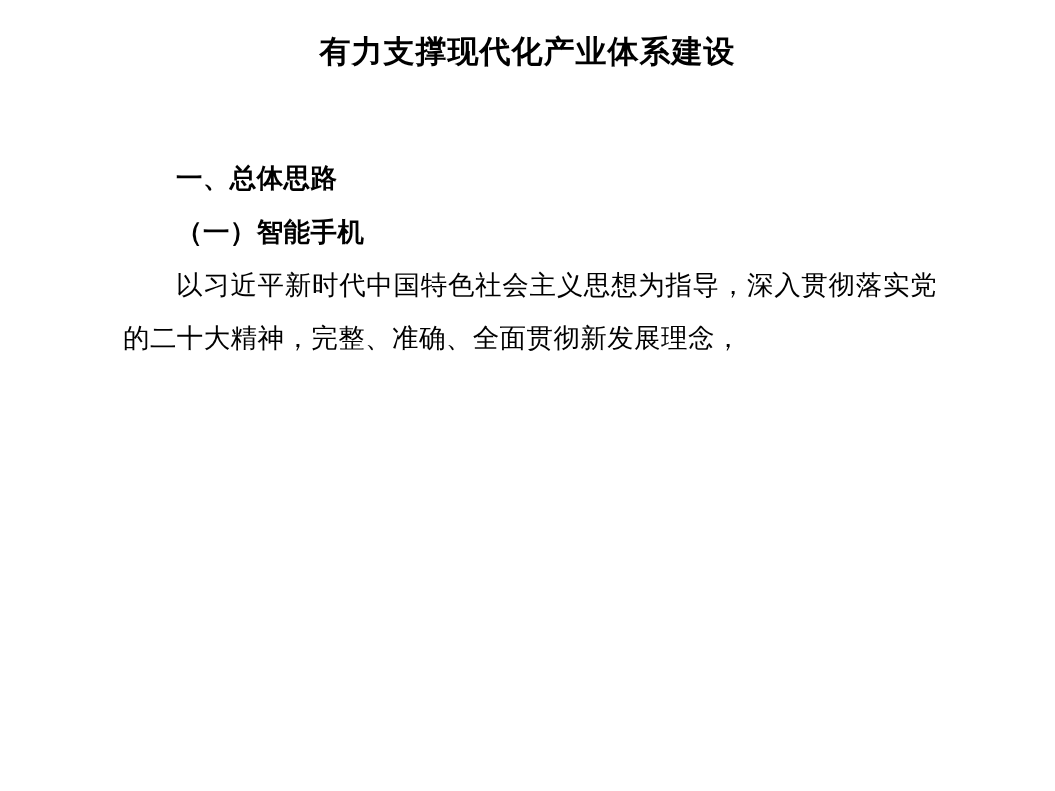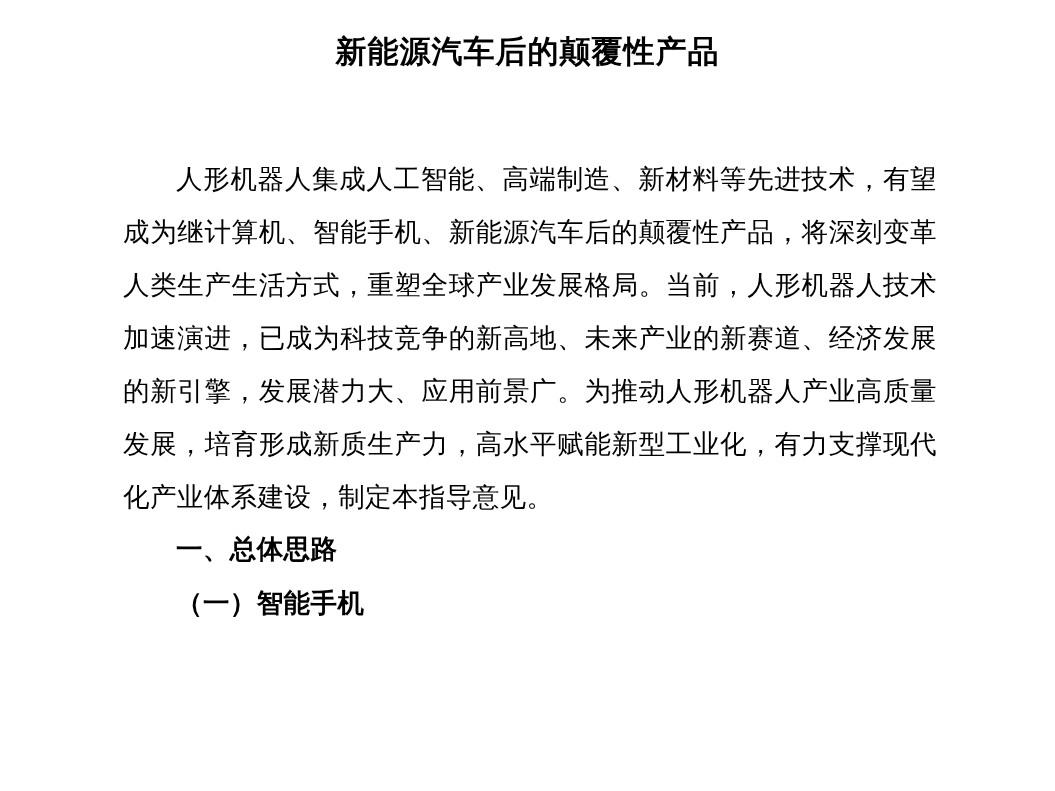--- a/index.html
+++ b/index.html
@@ -67,26 +67,26 @@
   }
   .clipped {
     overflow: hidden;
   }
 </style>
 </head>
 <body>
 
 <div class="page">
 
-  <h1 class="doc-title">新能源汽车后的颠覆性产品</h1>
+  <h1 class="doc-title">有力支撑现代化产业体系建设</h1>
 
   <div class="body-block clipped">
 
-    <p class="para">人形机器人集成人工智能、高端制造、新材料等先进技术，有望成为继计算机、智能手机、新能源汽车后的颠覆性产品，将深刻变革人类生产生活方式，重塑全球产业发展格局。当前，人形机器人技术加速演进，已成为科技竞争的新高地、未来产业的新赛道、经济发展的新引擎，发展潜力大、应用前景广。为推动人形机器人产业高质量发展，培育形成新质生产力，高水平赋能新型工业化，有力支撑现代化产业体系建设，制定本指导意见。</p>
 
     <h2 class="heading-1">一、总体思路</h2>
 
     <h3 class="heading-2">（一）智能手机</h3>
 
+    <p class="para">以习近平新时代中国特色社会主义思想为指导，深入贯彻落实党的二十大精神，完整、准确、全面贯彻新发展理念，</p>
 
   </div>
 
 </div>
 
 </body></html>

